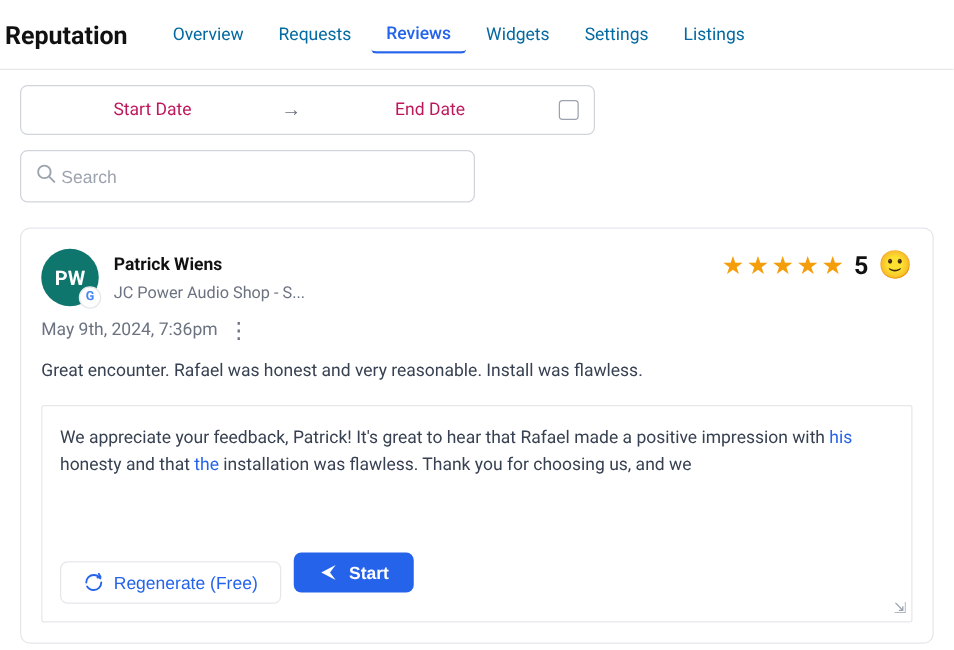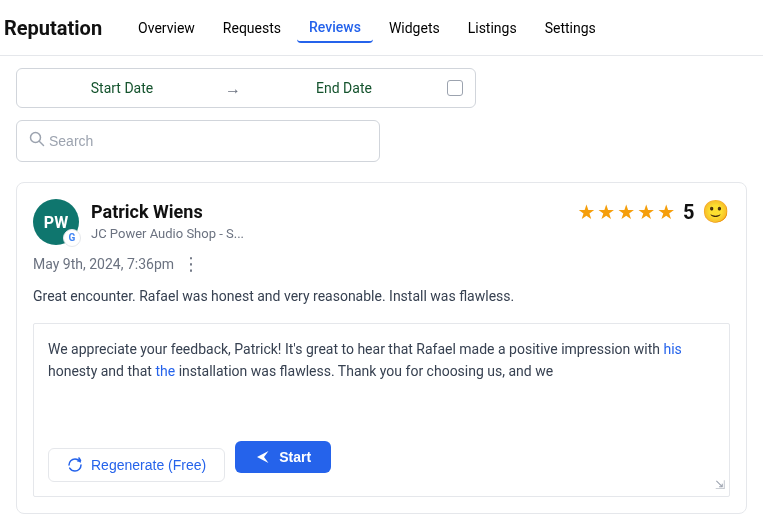--- a/index.html
+++ b/index.html
@@ -28,21 +28,21 @@
       white-space: nowrap;
     }
     .nav {
       display: flex;
       align-items: center;
       gap: 4px;
     }
     .nav-item {
       padding: 6px 12px;
       font-size: 14px;
-      color: #000000;
+      color: #0369a1;
       cursor: pointer;
       border-radius: 4px;
       white-space: nowrap;
     }
     .nav-item.active {
       color: #2563eb;
       border-bottom: 2px solid #2563eb;
       font-weight: 500;
     }
 
@@ -57,21 +57,21 @@
       align-items: center;
       border: 1px solid #d1d5db;
       border-radius: 6px;
       padding: 8px 12px;
       width: 460px;
       gap: 10px;
       margin-bottom: 12px;
       height: 40px;
     }
     .date-placeholder {
-      color: #14532d;
+      color: #be185d;
       font-size: 14px;
       flex: 1;
       text-align: center;
     }
     .date-arrow {
       color: #6b7280;
       font-size: 16px;
     }
     .date-checkbox {
       width: 16px;
@@ -160,21 +160,21 @@
     }
     .reviewer-info {
       flex: 1;
     }
     .reviewer-name-row {
       display: flex;
       align-items: center;
       justify-content: space-between;
     }
     .reviewer-name {
-      font-size: 18px;
+      font-size: 14px;
       font-weight: 700;
       color: #111;
     }
     .rating-row {
       display: flex;
       align-items: center;
       gap: 8px;
     }
     .stars {
       display: flex;
@@ -287,22 +287,22 @@
 </head>
 <body>
 
 <header class="header">
   <span class="brand">Reputation</span>
   <nav class="nav">
     <span class="nav-item">Overview</span>
     <span class="nav-item">Requests</span>
     <span class="nav-item active">Reviews</span>
     <span class="nav-item">Widgets</span>
+    <span class="nav-item">Settings</span>
     <span class="nav-item">Listings</span>
-    <span class="nav-item">Settings</span>
   </nav>
 </header>
 
 <div class="main">
 
   <div class="date-range">
     <span class="date-placeholder">Start Date</span>
     <span class="date-arrow">→</span>
     <span class="date-placeholder">End Date</span>
     <div class="date-checkbox"></div>

